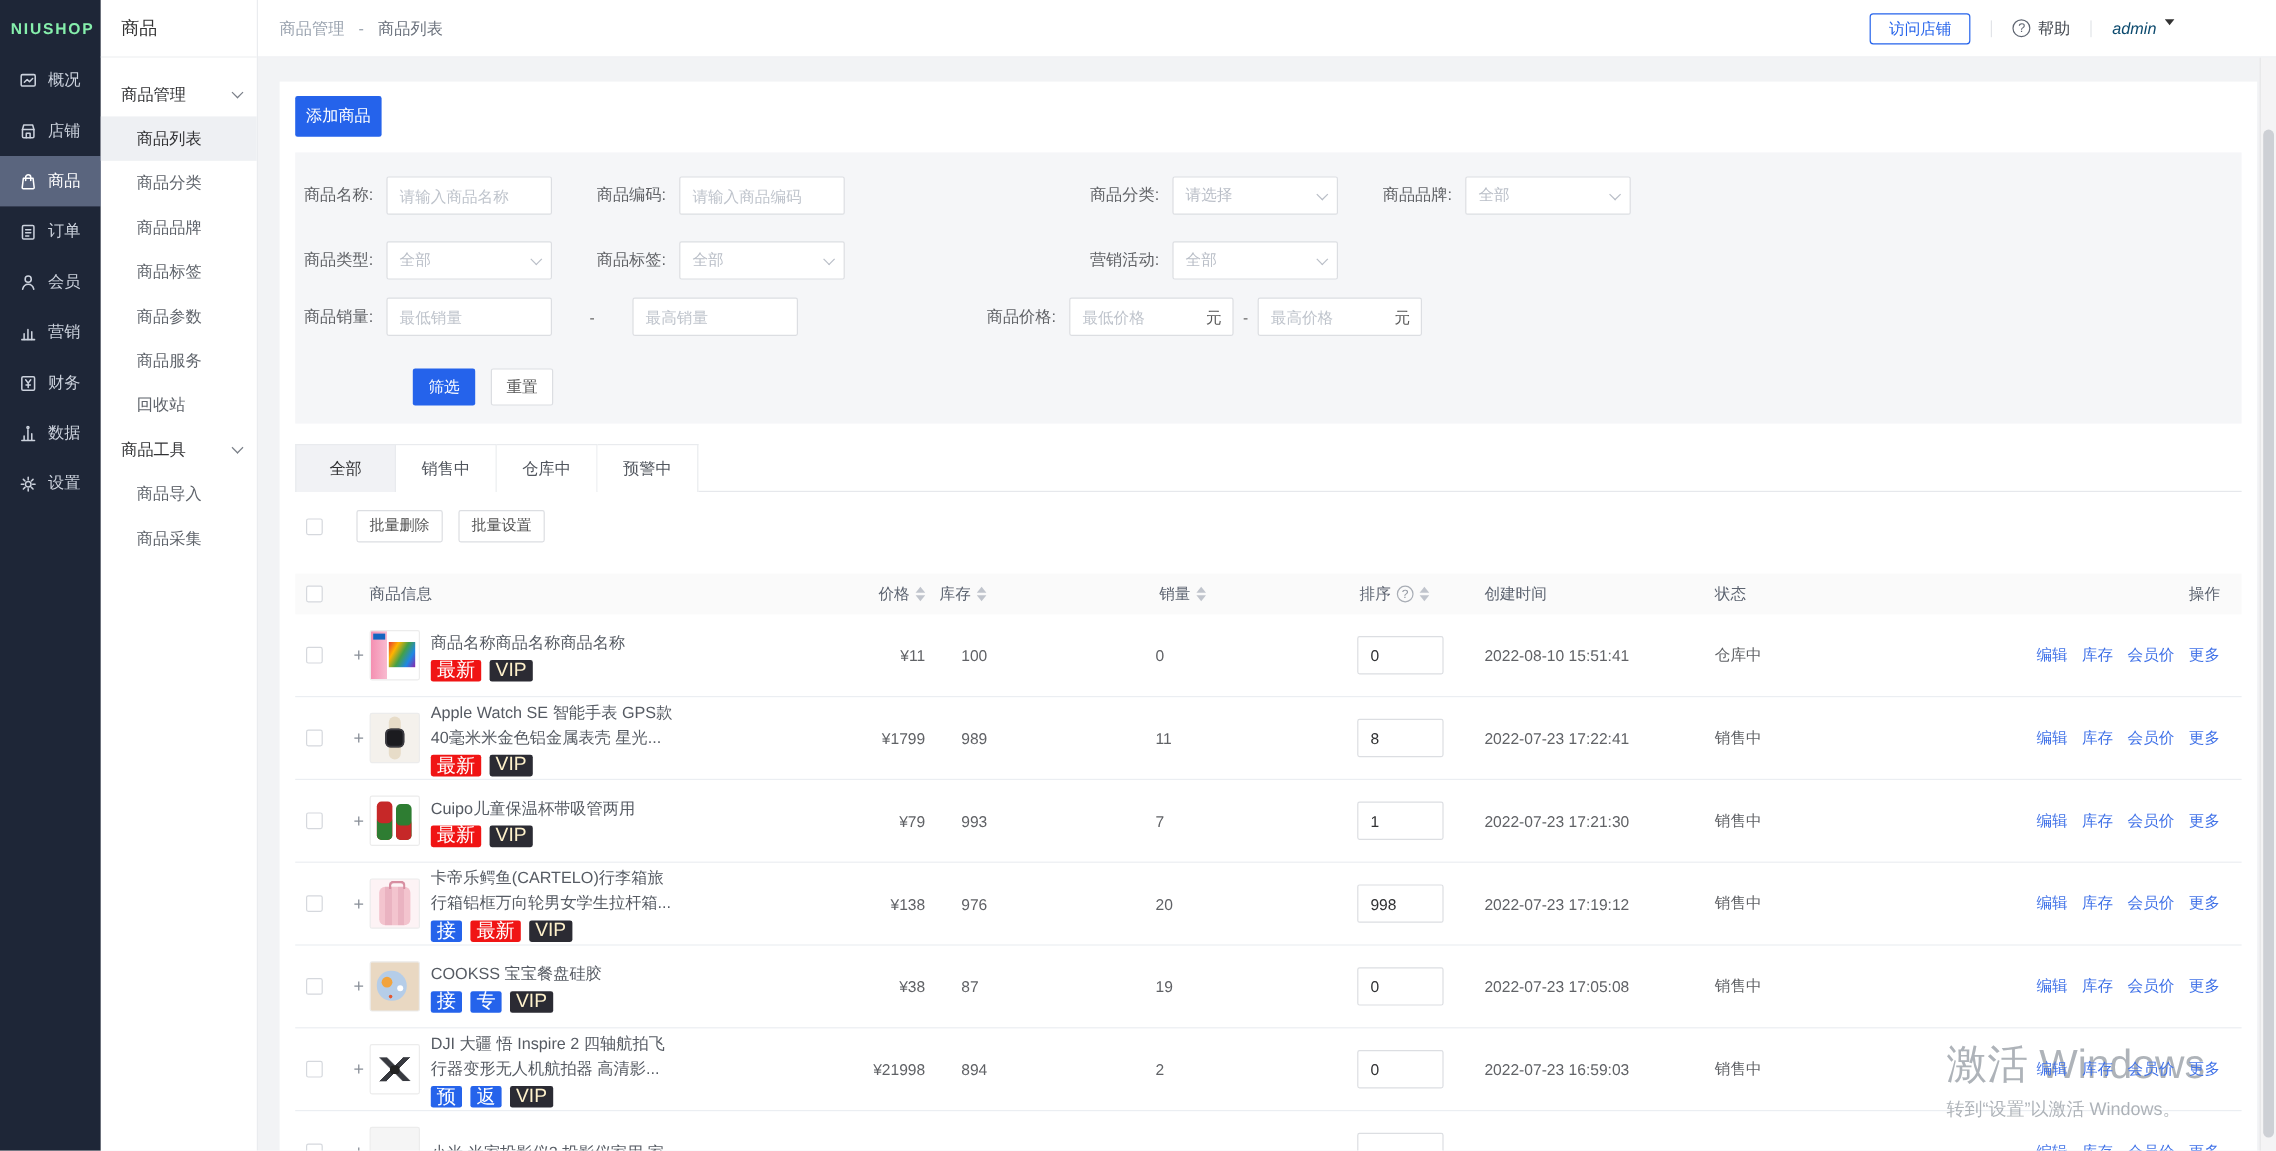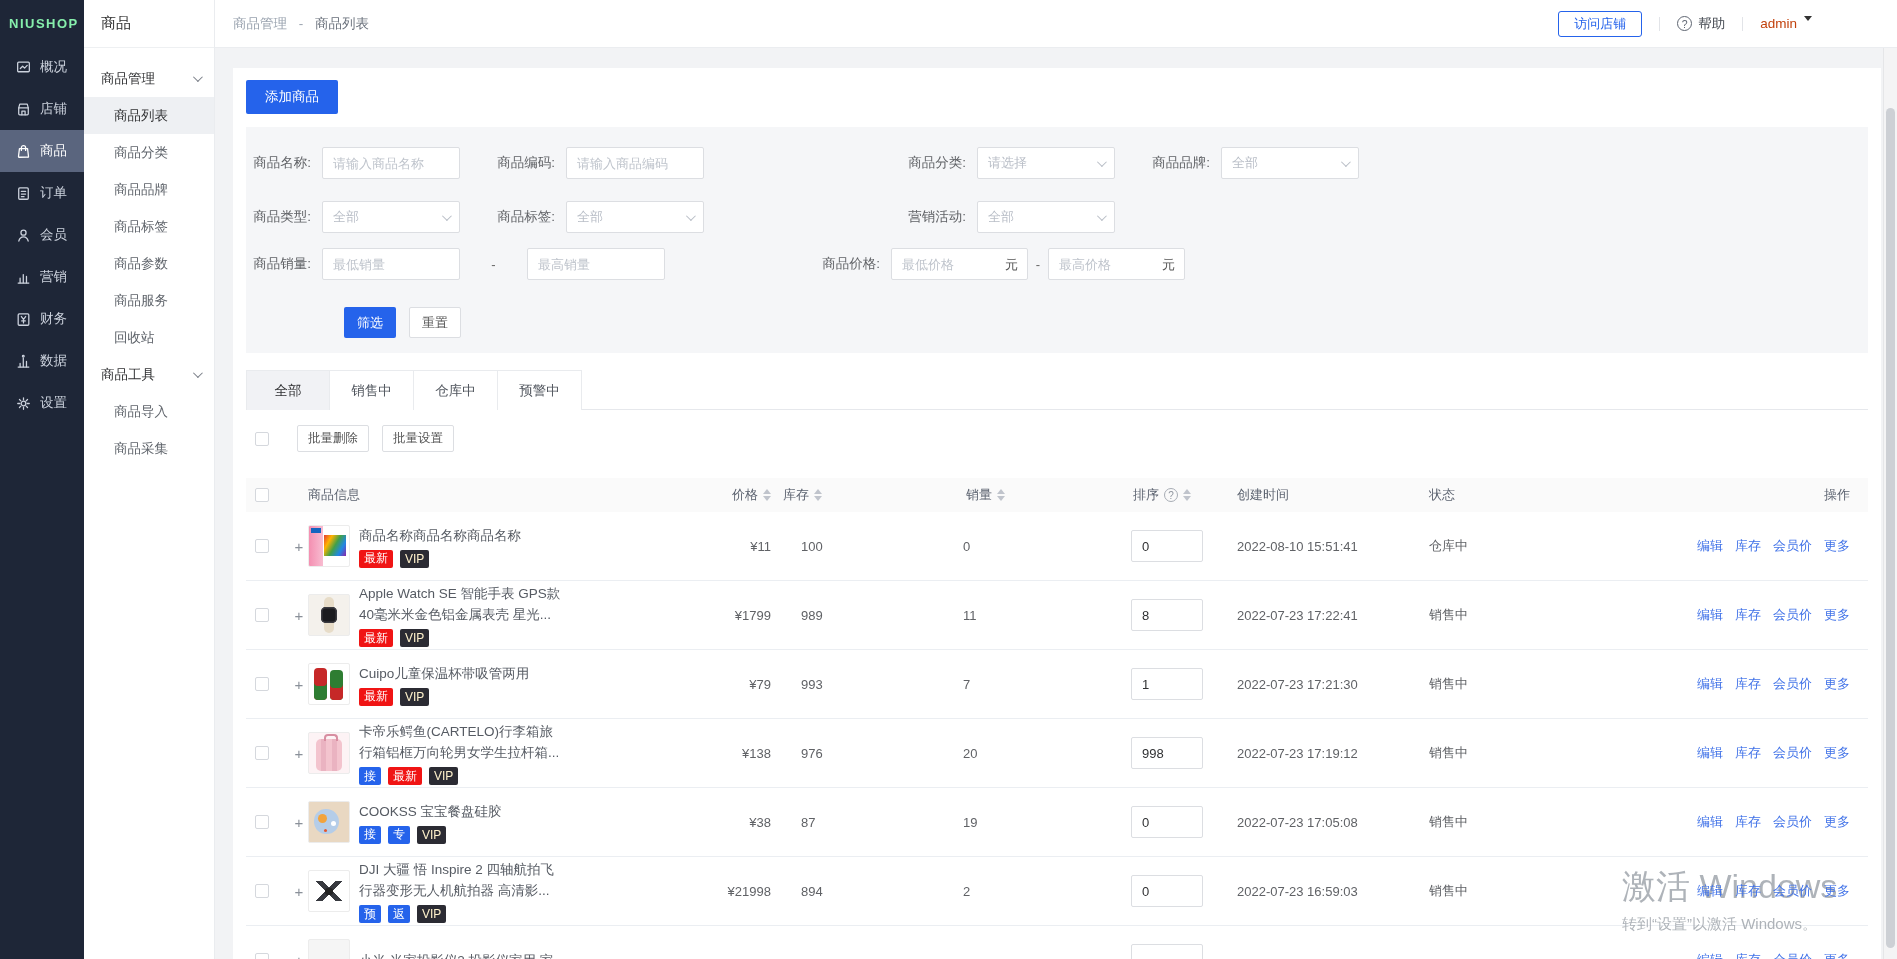--- a/index.html
+++ b/index.html
@@ -31,27 +31,27 @@
   .main { flex:1; display:flex; flex-direction:column; height:100%; min-width:0; }
   .topbar { height:48px; background:#fff; border-bottom:1px solid #ebedf0; display:flex; align-items:center; justify-content:space-between; padding:0 85px 0 18px; flex:none; }
   .breadcrumb { font-size:13.5px; color:#9aa3af; }
   .breadcrumb .sep { margin:0 8px; }
   .breadcrumb .cur { color:#6a717c; }
   .topbar-right { display:flex; align-items:center; }
   .visit-btn { height:26px; padding:0 15px; background:#fff; border:1px solid #2563eb; color:#2563eb; border-radius:3px; font-size:13px; cursor:pointer; font-family:inherit; }
   .tdiv { width:1px; height:14px; background:#e2e4e8; margin:0 17px; }
   .help { display:inline-flex; align-items:center; color:#454a52; font-size:13.5px; cursor:pointer; }
   .qcircle { width:15px; height:15px; border:1px solid #5f6672; border-radius:50%; color:#5f6672; font-size:10.5px; display:inline-flex; align-items:center; justify-content:center; margin-right:6px; }
-  .user { display:inline-flex; align-items:flex-start; color:#c2410c; font-size:13.5px; cursor:pointer; }
+  .user { display:inline-flex; align-items:flex-start; color:#0c4a6e; font-size:13.5px; cursor:pointer;font-style:italic; }
   .caret-down { width:0; height:0; border-left:4.5px solid transparent; border-right:4.5px solid transparent; border-top:5.5px solid #333; margin-left:7px; }
 
   .content { flex:1; padding:20px 16px 0 18px; overflow:hidden; }
   .panel { background:#fff; padding:12px 13px 0 13px; min-height:940px; }
 
-  .add-btn { width:92px; height:34px; background:#2563eb; border:none; color:#fff; font-size:13.5px; border-radius:2px; cursor:pointer; font-family:inherit; }
+  .add-btn { width:72px; height:34px; background:#2563eb; border:none; color:#fff; font-size:13.5px; border-radius:2px; cursor:pointer; font-family:inherit; }
 
   
   .filterbox { margin-top:13px; background:#f5f6f8; padding:20px 0 15px 0; }
   .frow { display:flex; align-items:center; height:32px; margin-bottom:22px; }
   .frow2 { margin-bottom:15px; }
   .frow3 { margin-bottom:0; }
   .flabel { text-align:right; margin-right:11px; color:#606266; font-size:13.5px; flex:none; }
   .fgroup { display:flex; align-items:center; }
   .frow .fgroup:nth-child(1) .flabel { width:65px; }
   .frow .fgroup:nth-child(2) .flabel { width:95px; }
@@ -120,21 +120,21 @@
   .pimg-plate { background:#e9d8c2; }
   .pimg-plate::before { left:12%; top:18%; width:62%; height:62%; background:#b5cde8; border-radius:48% 52% 50% 50%; }
   .pimg-plate::after { left:22%; top:30%; width:9px; height:9px; background:#f2a33c; border-radius:50%; box-shadow:11px 5px 0 -2px #fff,3px 12px 0 -3px #e4572e; }
   .pimg-drone::before { left:8%; top:24%; right:8%; height:52%; background:linear-gradient(45deg,transparent 44%,#37393f 44% 56%,transparent 56%),linear-gradient(-45deg,transparent 44%,#37393f 44% 56%,transparent 56%); }
   .pimg-drone::after { left:40%; top:42%; width:20%; height:18%; background:#222; border-radius:3px; }
   .pimg-projector { background:#f5f5f5; }
   .pmeta { min-width:0; }
   .pname { color:#565b63; font-size:13.5px; line-height:21px; cursor:pointer; }
   .pbadges { margin-top:4px; display:flex; align-items:center; }
   .pbadges:empty { margin-top:0; }
-  .badge { display:inline-flex; align-items:center; height:18px; padding:0 5px; font-size:12px; border-radius:2px; margin-right:7px; color:#fff; }
+  .badge { display:inline-flex; align-items:center; height:18px; padding:0 5px; font-size:16px; border-radius:2px; margin-right:7px; color:#fff; }
   .badge.red { background:#f01414; }
   .badge.dark { background:#2b2b33; color:#fff2cc; }
   .badge.blue { background:#2563eb; }
   .sort-input { width:72px; height:32px; border:1px solid #dcdee2; border-radius:2px; font-size:13px; padding:0 0 0 10px; color:#303133; font-family:inherit; background:#fff; }
   .op-link { color:#4273e8; margin-left:12px; cursor:pointer; position:relative; z-index:2; white-space:nowrap; }
 
   
   .scrollbar { position:absolute; right:0; top:48px; bottom:0; width:14px; background:#f4f4f5; border-left:1px solid #e5e6e8; z-index:3; }
   .scrollbar .thumb { position:absolute; left:2px; right:2px; top:60px; height:840px; background:#cdd0d5; border-radius:6px; }
   .watermark { position:absolute; left:1622px; top:864px; color:#9ba1a8; opacity:.8; pointer-events:none; z-index:1; }

